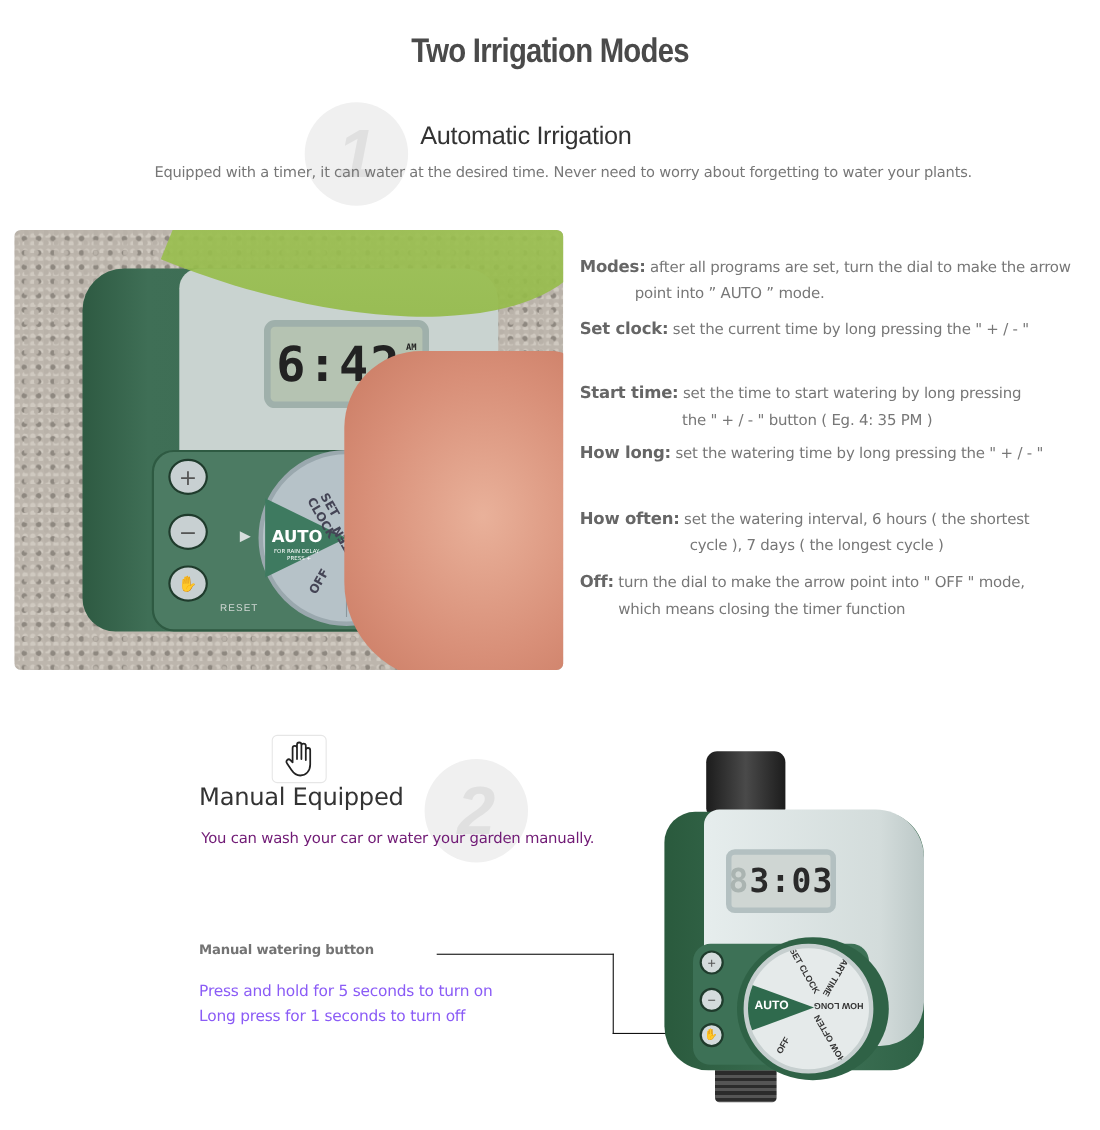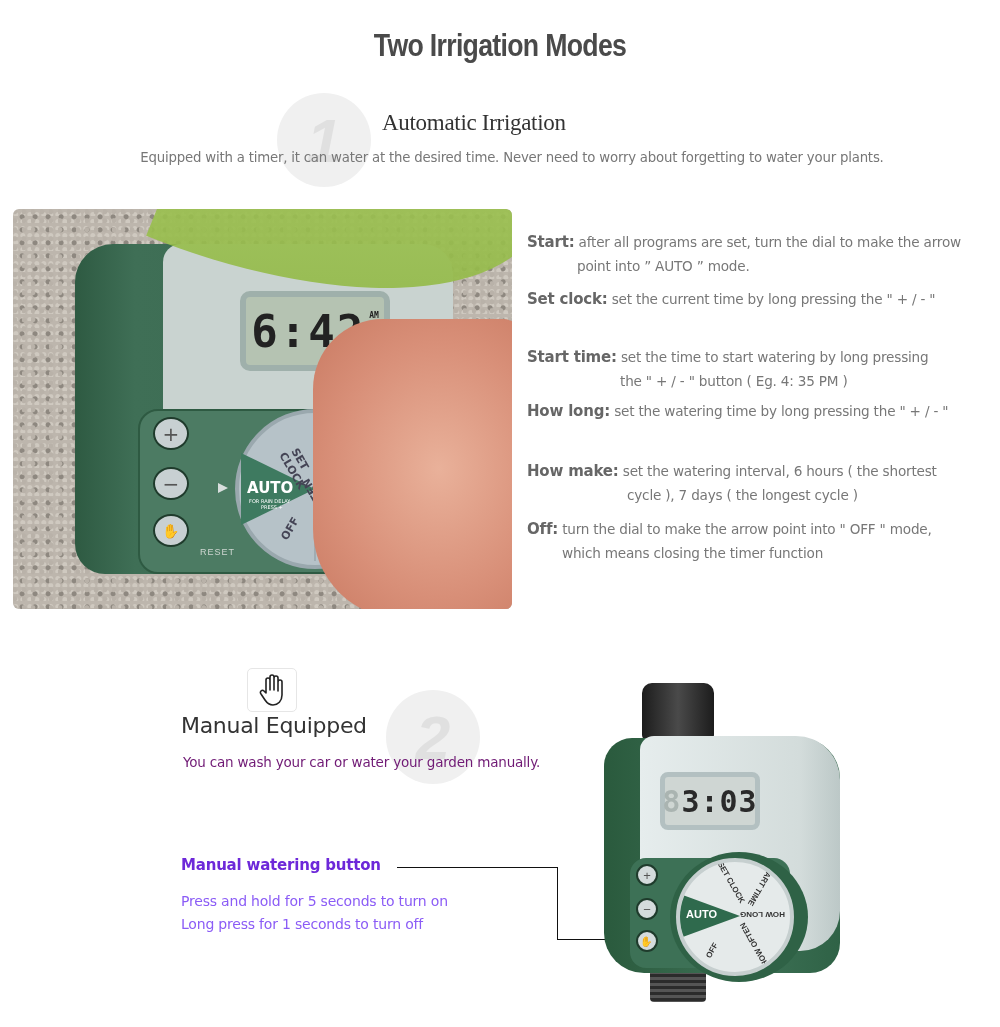--- a/index.html
+++ b/index.html
@@ -17,21 +17,21 @@
       position: absolute; width: 94px; height: 94px; border-radius: 50%;
       background: #f0f0f0; display: flex; align-items: center; justify-content: center;
       font-family: "Liberation Sans", sans-serif; font-weight: bold; font-style: italic;
       font-size: 62px; color: #e0e0e0;
     }
     .num-1 { left: 277px; top: 93px; }
     .num-2 { left: 386px; top: 690px; }
 
     .auto-title {
       position: absolute; top: 110px; left: 382px;
-      font-family: Liberation Serif, serif; font-size: 23px; color: #333;
+      font-family: Liberation Sans, sans-serif; font-size: 23px; color: #333;
       font-weight: normal; letter-spacing: -0.3px;
     }
     .auto-sub {
       position: absolute; top: 150px; left: 0; width: 1024px; text-align: center;
       font-family: "DejaVu Sans", sans-serif; font-size: 13.3px; color: #777;
       letter-spacing: -0.2px;
     }
 
     
     .photo1 {
@@ -108,21 +108,21 @@
     .manual-title {
       position: absolute; left: 181px; top: 713px;
       font-family: "DejaVu Sans", sans-serif; font-size: 22px; color: #333; letter-spacing: -0.3px;
     }
     .manual-sub {
       position: absolute; left: 183px; top: 754px;
       font-family: "DejaVu Sans", sans-serif; font-size: 13.5px; color: #701a75; letter-spacing: -0.2px;
     }
     .btn-label {
       position: absolute; left: 181px; top: 856px;
-      font-family: "DejaVu Sans", sans-serif; font-size: 15px; font-weight: bold; color: #6d28d9; letter-spacing: -0.2px;
+      font-family: "DejaVu Sans", sans-serif; font-size: 12px; font-weight: bold; color: #737373; letter-spacing: -0.2px;
     }
     .btn-desc {
       position: absolute; left: 181px; top: 890px;
       font-family: "DejaVu Sans", sans-serif; font-size: 14px; color: #8b5cf6; line-height: 23px; letter-spacing: -0.2px;
     }
     .callout-h1 { position: absolute; left: 397px; top: 867px; width: 161px; height: 1px; background: #111; }
     .callout-v  { position: absolute; left: 557px; top: 867px; width: 1px; height: 73px; background: #111; }
     .callout-h2 { position: absolute; left: 557px; top: 939px; width: 92px; height: 1px; background: #111; }
 
     
@@ -217,39 +217,39 @@
       <text x="8" y="80" font-size="15" font-weight="bold" fill="#fff" font-family="DejaVu Sans, sans-serif">AUTO</text>
       <text x="10" y="90" font-size="5" fill="#fff" font-family="DejaVu Sans, sans-serif">FOR RAIN DELAY</text>
       <text x="22" y="96" font-size="5" fill="#fff" font-family="DejaVu Sans, sans-serif">PRESS +</text>
     </svg>
   </div>
   <div class="p1-hand"></div>
   <div class="p1-leaf"></div>
 </div>
 
 <div class="desc" style="top:230px">
-  <b>Start:</b>
+  <b>Modes:</b>
   <span>after all programs are set, turn the dial to make the arrow</span>
   <span class="cont" style="padding-left:50px">point into ” AUTO ” mode.</span>
 </div>
 <div class="desc" style="top:287px">
   <b>Set clock:</b>
   <span>set the current time by long pressing the " + / - "</span>
 </div>
 <div class="desc" style="top:345px">
   <b>Start time:</b>
   <span>set the time to start watering by long pressing</span>
   <span class="cont" style="padding-left:93px">the " + / - " button ( Eg. 4: 35 PM )</span>
 </div>
 <div class="desc" style="top:399px">
   <b>How long:</b>
   <span>set the watering time by long pressing the " + / - "</span>
 </div>
 <div class="desc" style="top:459px">
-  <b>How make:</b>
+  <b>How often:</b>
   <span>set the watering interval, 6 hours ( the shortest</span>
   <span class="cont" style="padding-left:100px">cycle ), 7 days ( the longest cycle )</span>
 </div>
 <div class="desc" style="top:517px">
   <b>Off:</b>
   <span>turn the dial to make the arrow point into " OFF " mode,</span>
   <span class="cont" style="padding-left:35px">which means closing the timer function</span>
 </div>
 
 <div class="num-circle num-2">2</div>

